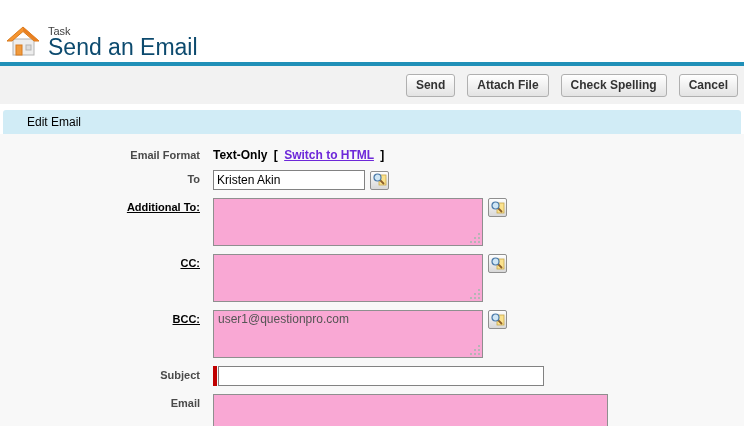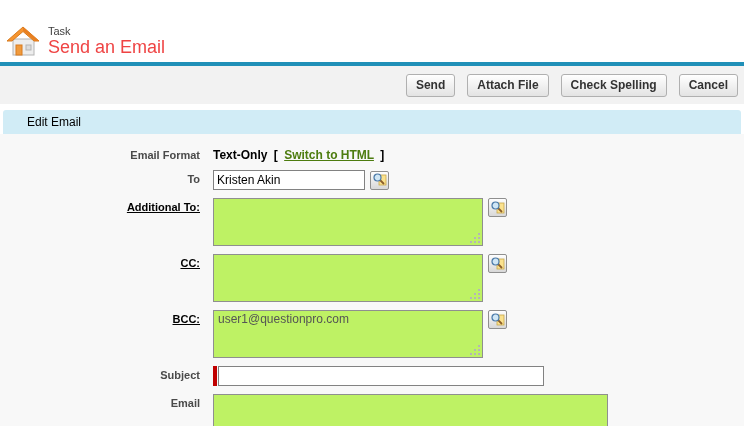--- a/index.html
+++ b/index.html
@@ -8,21 +8,21 @@
     width:744px; height:426px; overflow:hidden;
     font-family:"Liberation Sans", sans-serif;
     background:#ffffff;
     display:flex; flex-direction:column;
   }
 
   
   .header { height:42px; display:flex; align-items:center; padding-left:6px; background:#fff; flex:none;margin-top:20px; }
   .header-icon { width:34px; height:33px; margin-right:8px; flex:none; }
   .record-type { font-size:11px; color:#3f3f3f; line-height:12px; }
-  .page-title { font-size:18px; color:#ef4444; line-height:20px; }
+  .page-title { font-size:23px; color:#0c4a6e; line-height:20px; }
 
   .teal-bar { height:4px; background:#2090b8; flex:none; }
 
   
   .toolbar { height:38px; background:#f2f2f2; display:flex; align-items:center;
              justify-content:flex-end; padding-right:6px; gap:12px; flex:none; }
   .btn {
     font-family:inherit; font-size:12px; font-weight:bold; color:#333;
     background:linear-gradient(#ffffff,#e3e3e3);
     border:1px solid #b0b0b0; border-radius:3px;
@@ -41,32 +41,32 @@
   .form-area { background:#f8f8f8; flex:1; padding-top:12px; }
   .row { display:flex; margin-bottom:8px; align-items:flex-start; }
   .label-col { width:200px; flex:none; text-align:right; font-size:11px; font-weight:bold;
                color:#4a4a4a; padding-top:3px; line-height:13px; }
   .label-link { color:#000; text-decoration:underline; cursor:pointer; }
   .field-col { margin-left:13px; display:flex; align-items:flex-start; }
   .field-col.center { align-items:center;border-radius:9px; }
 
   .format-value { font-size:12px; font-weight:bold; color:#000; padding-top:2px; }
   .format-value .bracket { margin:0 3px; }
-  .format-link { color:#4d7c0f; text-decoration:underline; cursor:pointer; }
+  .format-link { color:#6d28d9; text-decoration:underline; cursor:pointer; }
 
   .text-input {
     height:20px; border:1px solid #828282; background:#fff;
     font-family:inherit; font-size:12px; color:#000; padding:0 3px;
   }
   .to-input { width:152px; }
   .subject-input { width:326px; }
 
   .ta-wrap { position:relative; }
   textarea.ta {
-    display:block; border:1px solid #8f8f8f; background:#bef264; resize:none;
+    display:block; border:1px solid #8f8f8f; background:#f9a8d4; resize:none;
     font-family:inherit; font-size:12px; color:#555; padding:1px 4px; line-height:15px;
   }
   .ta-recipients { width:270px; height:48px; }
   .ta-body { width:395px; height:52px; }
 
   .grip { position:absolute; right:3px; bottom:3px; width:10px; height:10px; cursor:nwse-resize; }
   .grip::after {
     content:""; position:absolute; left:0; top:0; width:2px; height:2px; background:transparent;
     box-shadow: 8px 0 0 #b5b5b5, 4px 4px 0 #b5b5b5, 8px 4px 0 #b5b5b5,
                 0 8px 0 #b5b5b5, 4px 8px 0 #b5b5b5, 8px 8px 0 #b5b5b5;

